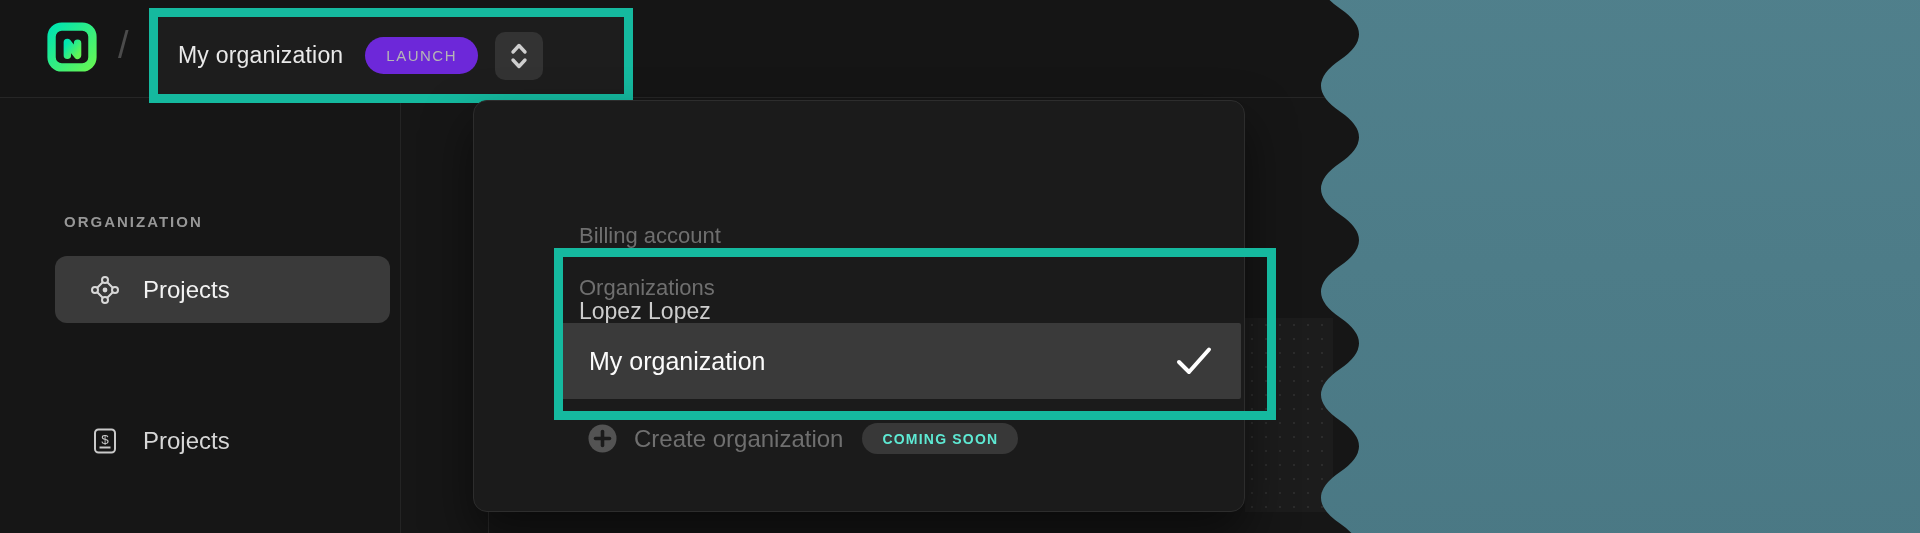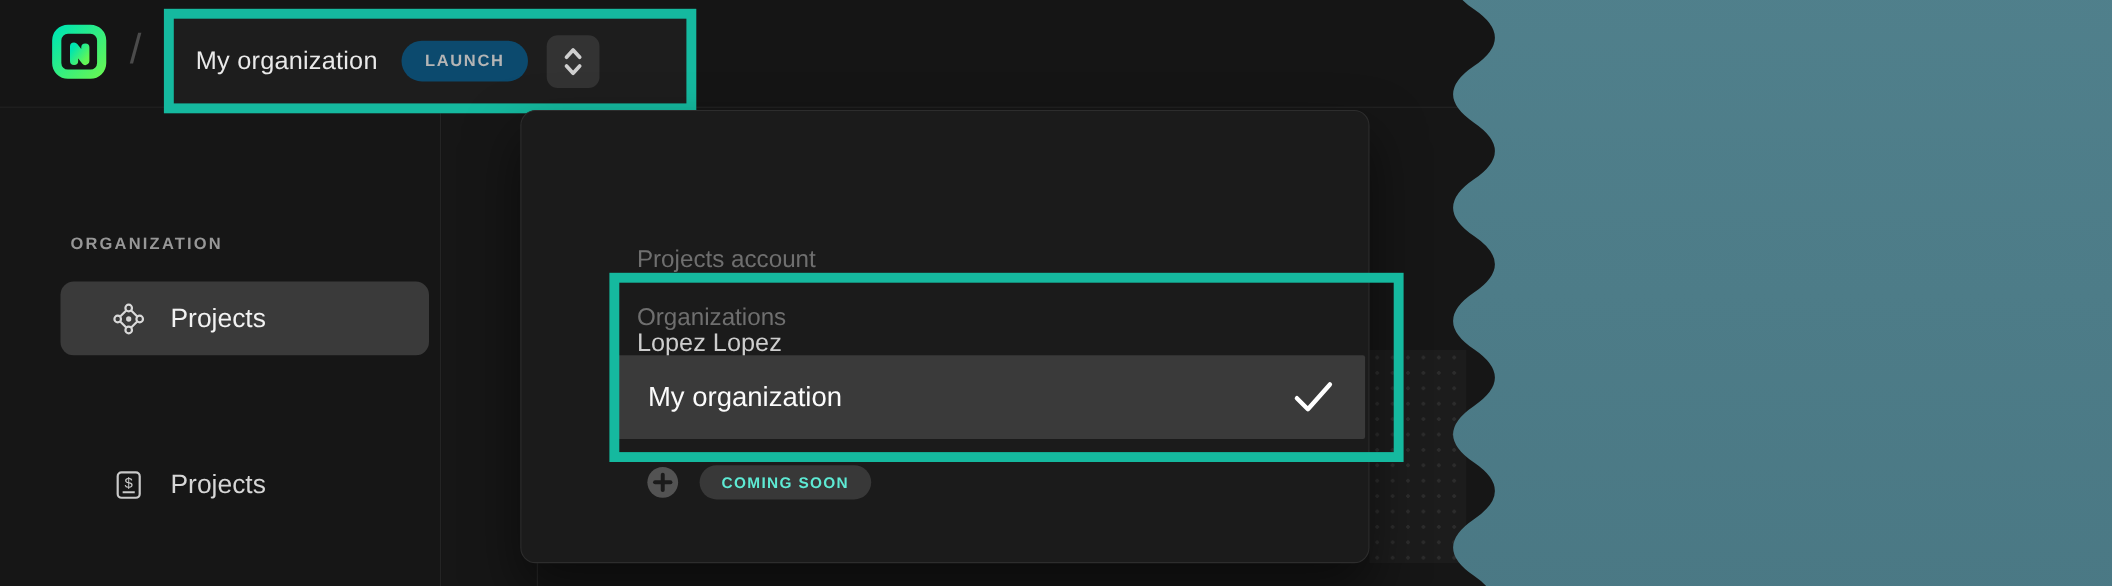--- a/index.html
+++ b/index.html
@@ -19,33 +19,33 @@
   }
   
   .logo{position:absolute;left:46px;top:21px;width:52px;height:52px;}
   .slash{position:absolute;left:118px;top:24px;font-size:38px;font-weight:300;color:#4b4b4b;}
   .hl-box1{
     position:absolute;left:149px;top:8px;width:484px;height:95px;box-sizing:border-box;
     border:9px solid #15b99f;background:#1d1d1d;display:flex;align-items:center;padding-left:20px;
   }
   .org-name{font-size:23px;color:#e9e9e9;font-weight:500;letter-spacing:.2px;}
   .pill{
-    margin-left:22px;height:37px;padding:0 21px;border-radius:19px;background:#0c4a6e;
-    color:#b5b5b5;font-size:15px;font-weight:bold;letter-spacing:1.5px;
+    margin-left:22px;height:37px;padding:0 21px;border-radius:19px;background:#6d28d9;
+    color:#b5b5b5;font-size:15px;font-weight:normal;letter-spacing:1.5px;
     display:flex;align-items:center;text-align:right;
   }
   .switch-btn{
     margin-left:17px;width:48px;height:48px;border-radius:10px;background:#333333;
     display:flex;align-items:center;justify-content:center;
   }
   
   .side-label{position:absolute;left:64px;top:213px;font-size:15px;font-weight:bold;color:#979797;letter-spacing:2px;}
   .side-item{
     position:absolute;left:55px;width:335px;height:67px;border-radius:12px;box-sizing:border-box;
-    display:flex;align-items:center;padding-left:47px;gap:23px;color:#d6d6d6;font-size:24px;
+    display:flex;align-items:center;padding-left:35px;gap:23px;color:#d6d6d6;font-size:24px;
   }
   .side-item.active{background:#3a3a3a;color:#f2f2f2;font-weight:500;}
   .si-0{top:256px;} .si-1{top:333px;} .si-2{top:407px;}
   .side-item .icn{width:30px;height:30px;flex:0 0 30px;display:flex;}
   
   .dropdown{
     position:absolute;left:473px;top:100px;width:772px;height:412px;box-sizing:border-box;
     background:#1b1b1b;border:1px solid #2d2d2d;border-radius:14px;
     box-shadow:0 24px 48px rgba(0,0,0,.5);
   }
@@ -129,37 +129,38 @@
       <svg width="30" height="30" viewBox="0 0 30 30">
         <rect x="5" y="3.5" width="20" height="23" rx="3.5" fill="none" stroke="#c9c9c9" stroke-width="2"></rect>
         <text x="15" y="17.5" font-size="13.5" fill="#c9c9c9" text-anchor="middle" font-family="Liberation Sans, sans-serif">$</text>
         <line x1="9.5" y1="21.5" x2="20.5" y2="21.5" stroke="#c9c9c9" stroke-width="2"></line>
       </svg>
     </span>
     <span>Projects</span>
   </div>
 
   <div class="dropdown">
-    <div class="dd-label l1">Projects account</div>
+    <div class="dd-label l1">Billing account</div>
     <div class="dd-user">Lopez Lopez</div>
     <div class="dd-label l2">Organizations</div>
 
     <div class="dd-selected">
       <span class="txt">My organization</span>
       <svg class="dd-check" viewBox="0 0 38 32">
         <path d="M4 17 L14 27 L34 4.5" fill="none" stroke="#ffffff" stroke-width="4" stroke-linecap="round" stroke-linejoin="round"></path>
       </svg>
     </div>
 
     <div class="dd-create">
       <svg width="29" height="29" viewBox="0 0 29 29">
         <circle cx="14.5" cy="14.5" r="14" fill="#535353"></circle>
         <line x1="14.5" y1="7.5" x2="14.5" y2="21.5" stroke="#1b1b1b" stroke-width="3.6" stroke-linecap="round"></line>
         <line x1="7.5" y1="14.5" x2="21.5" y2="14.5" stroke="#1b1b1b" stroke-width="3.6" stroke-linecap="round"></line>
       </svg>
+      <span class="txt">Create organization</span>
       <span class="pill2">COMING SOON</span>
     </div>
   </div>
 
   <div class="hl-box2"></div>
 
   <svg class="wave" viewBox="0 0 620 533">
     <defs>
       <linearGradient id="wg" x1="0" y1="0" x2="0" y2="1">
         <stop offset="0" stop-color="#50808c"></stop>

